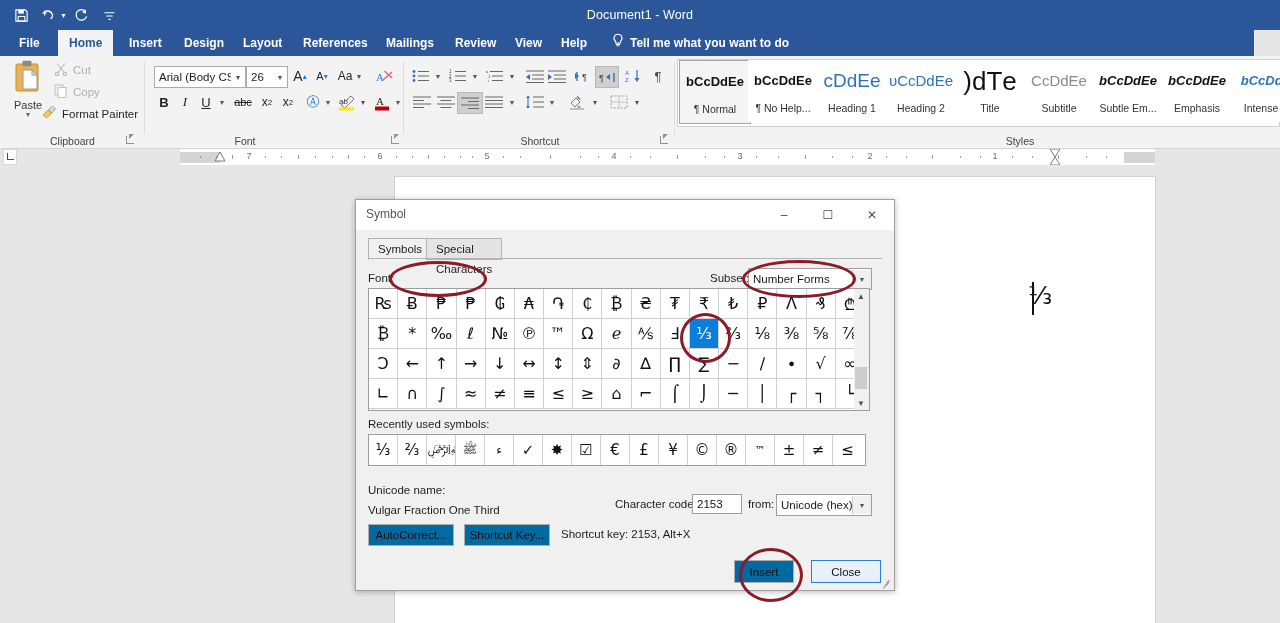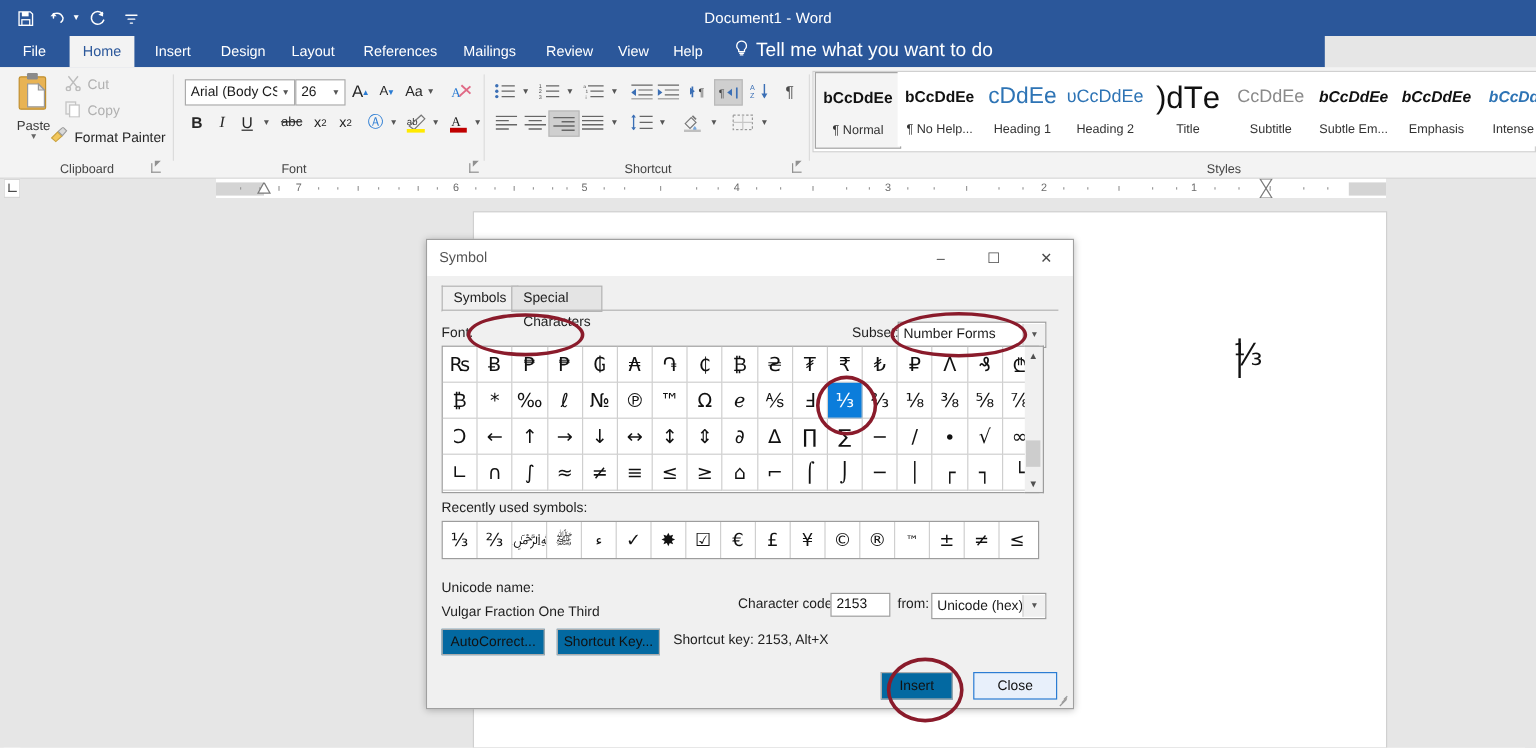--- a/index.html
+++ b/index.html
@@ -16,25 +16,25 @@
   .titlebar{position:absolute;left:0;top:0;width:1280px;height:30px;background:#2b579a;}
   .qat{position:absolute;left:8px;top:0;height:30px;display:flex;align-items:center;gap:2px;}
   .qat-btn{width:26px;height:24px;display:flex;align-items:center;justify-content:center;
     color:#fff;cursor:default;}
   .qat-btn svg{display:block;}
   .qat-caret{font-size:7px;color:#fff;margin-left:-4px;}
   .doc-title{position:absolute;left:0;top:0;width:1280px;height:30px;line-height:30px;
     text-align:center;color:#fff;font-size:12.5px;letter-spacing:.1px;}
 
   
-  .tabbar{position:absolute;left:0;top:30px;width:1104px;height:26px;background:#2b579a;}
+  .tabbar{position:absolute;left:0;top:30px;width:1254px;height:26px;background:#2b579a;font-weight:bold;}
   .tab{position:absolute;top:0;height:26px;line-height:26px;padding:0 11px;color:#fff;
     font-size:12px;cursor:default;white-space:nowrap;}
   .tab.active{background:#f3f3f3;color:#2b579a;}
-  .tellme{position:absolute;top:0;height:26px;line-height:26px;color:#fff;font-size:16px;
+  .tellme{position:absolute;top:0;height:26px;line-height:26px;color:#fff;font-size:12px;
     display:flex;align-items:center;gap:6px;cursor:default;white-space:nowrap;}
 
   
   .ribbon{position:absolute;left:0;top:56px;width:1280px;height:92px;background:#f3f3f3;
     border-bottom:1px solid #d4d4d4;}
   .grp{position:absolute;top:0;height:92px;}
   .grp-label{position:absolute;bottom:1px;width:100%;text-align:center;font-size:10.5px;color:#444;}
   .grp-sep{position:absolute;top:6px;width:1px;height:72px;background:#dcdcdc;}
   .dlg-launch{position:absolute;bottom:3px;width:11px;height:11px;cursor:default;}
   .dlg-launch:before{content:"";position:absolute;left:1px;top:2px;width:7px;height:7px;

